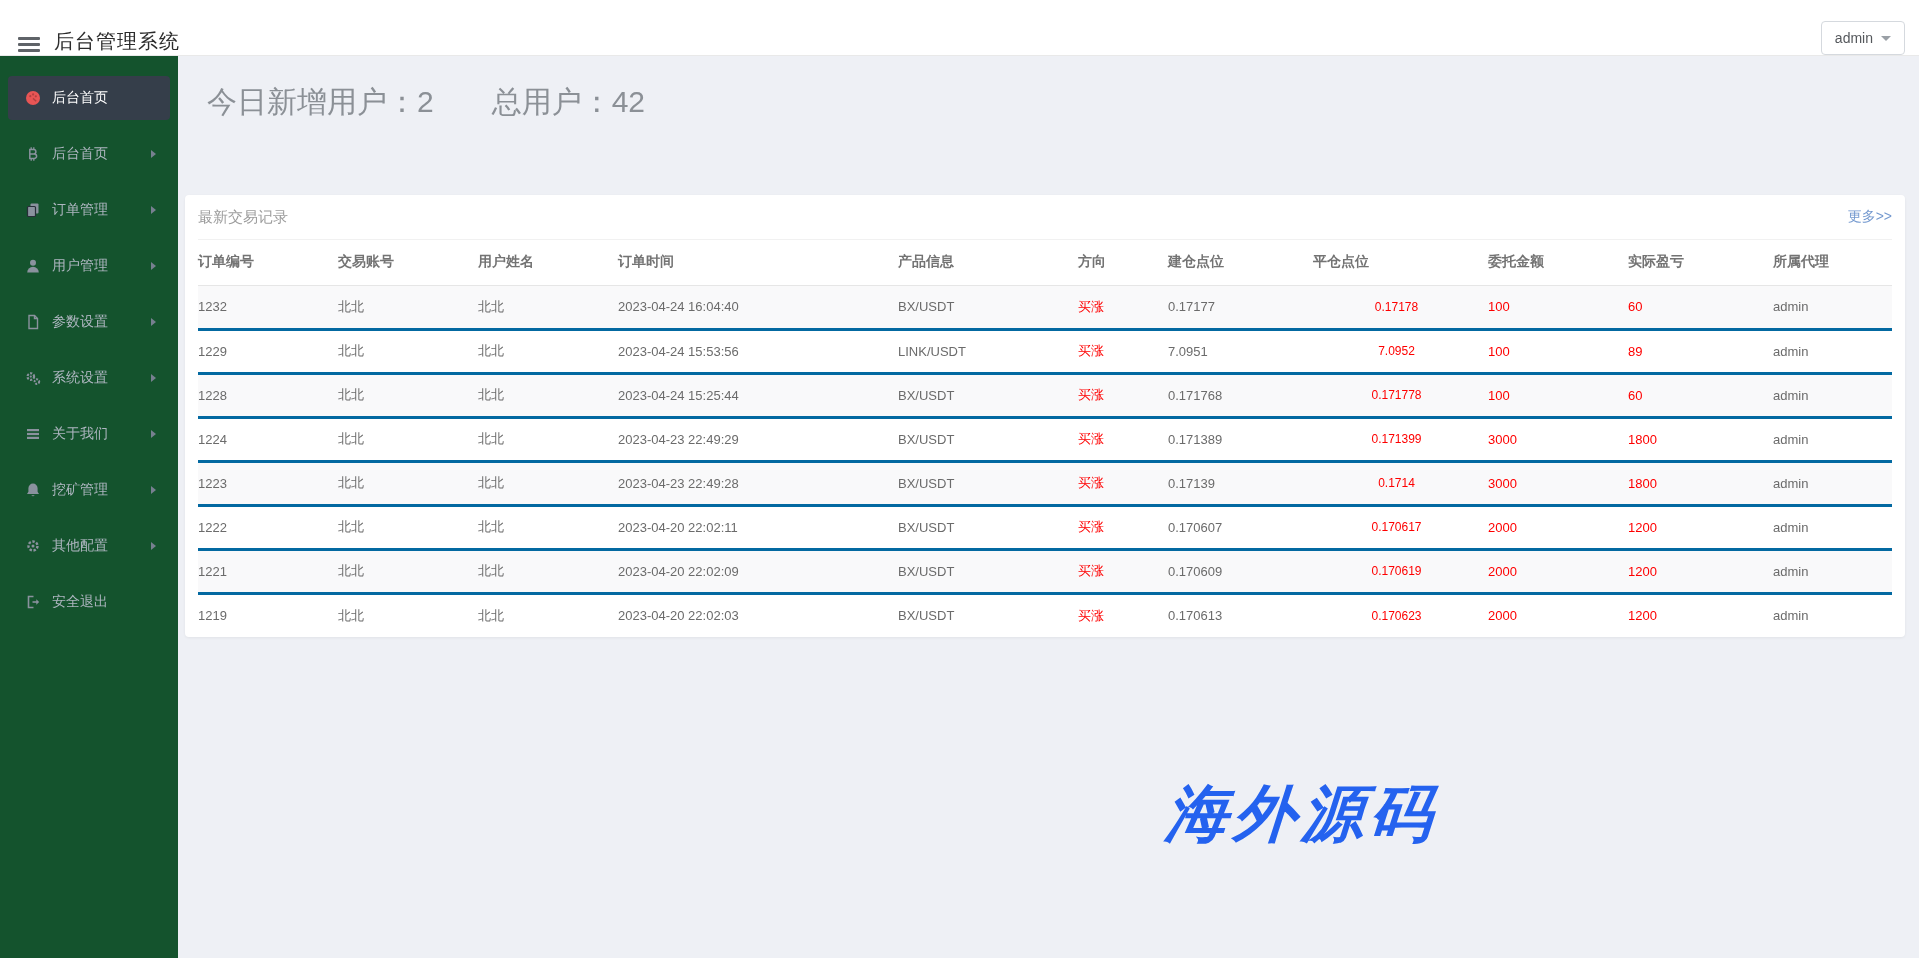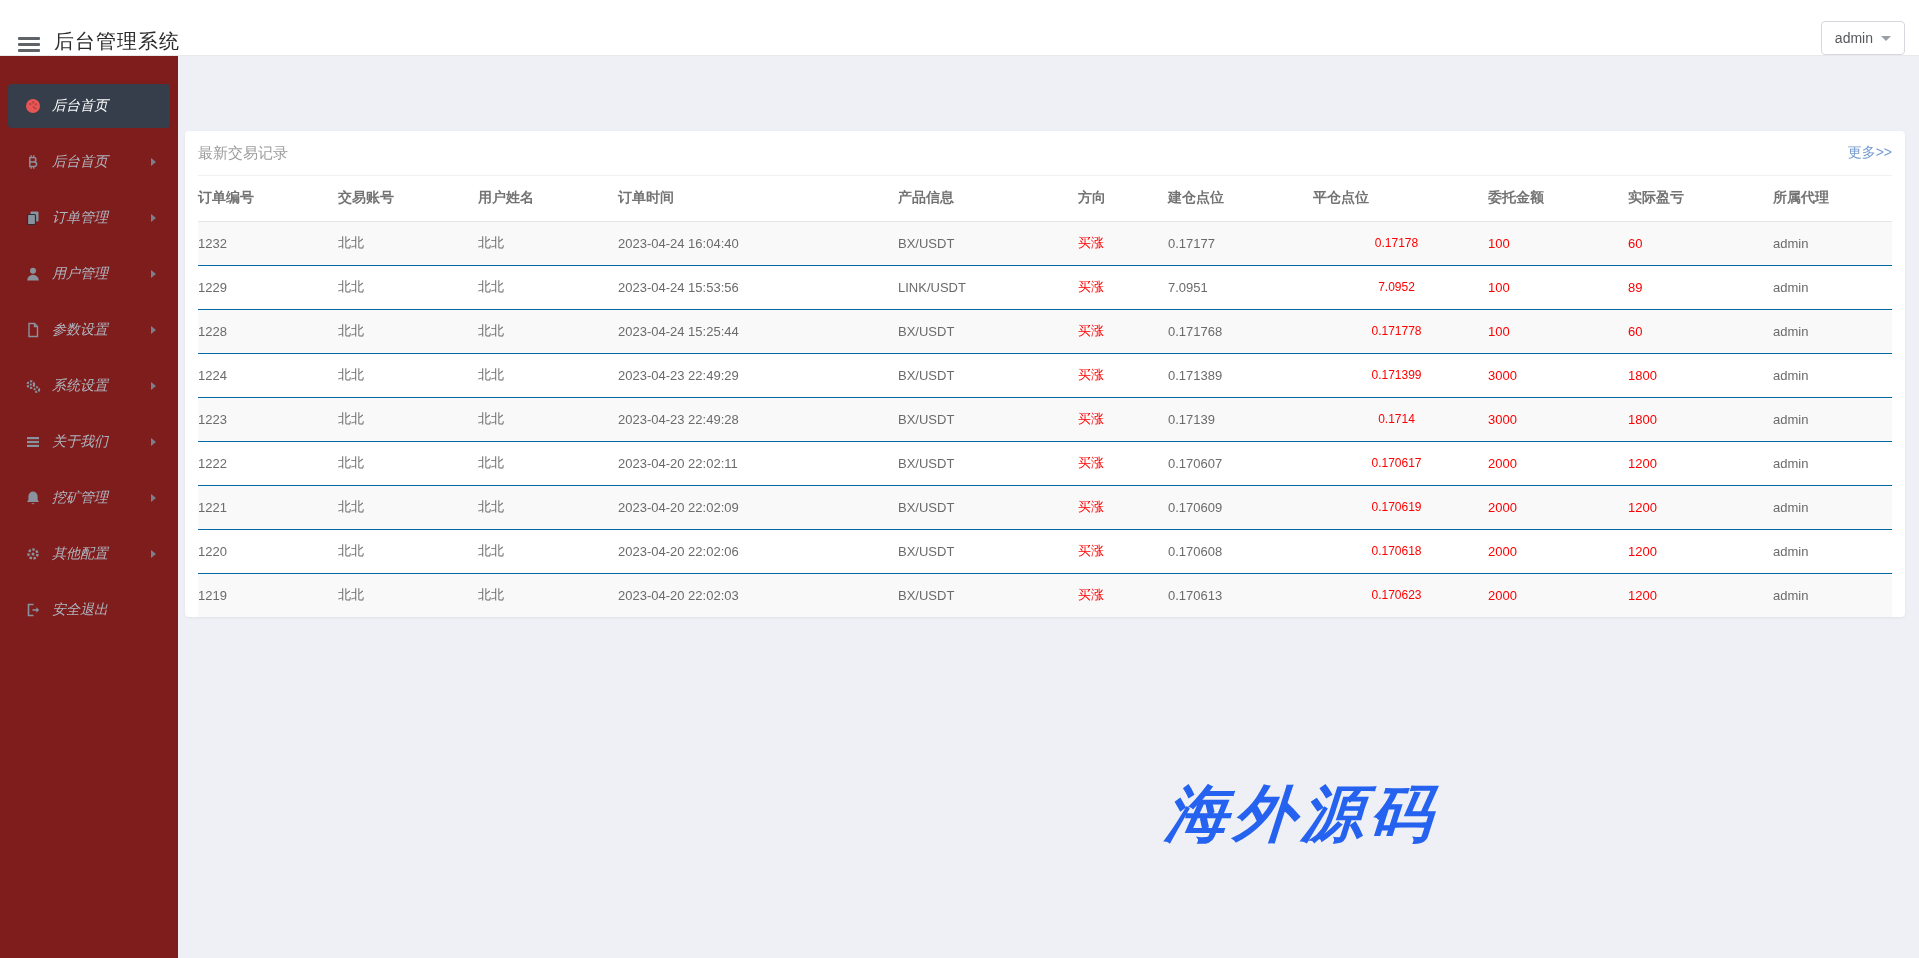--- a/index.html
+++ b/index.html
@@ -20,21 +20,21 @@
   .app-title { font-size: 20px; color: #2c2c2c; letter-spacing: 1px; }
   .user-btn {
     margin-left: auto; background: #fff; border: 1px solid #d5d9de; border-radius: 4px;
     height: 34px; padding: 0 13px; font-size: 14px; color: #55585c; cursor: pointer;
     display: flex; align-items: center; gap: 8px; font-family: inherit;
   }
   .caret-down { width: 0; height: 0; border-left: 5px solid transparent; border-right: 5px solid transparent; border-top: 5px solid #9aa0a6; }
 
   
   .layout { display: flex; height: 902px; }
-  .sidebar { width: 178px; background: #7f1d1d; flex: 0 0 178px; padding-top: 28px; font-style: italic; }
+  .sidebar { width: 178px; background: #14532d; flex: 0 0 178px; padding-top: 20px; }
   .menu { list-style: none; }
   .menu-item {
     height: 44px; margin: 0 8px 12px 8px; border-radius: 4px; display: flex; align-items: center;
     padding: 0 14px 0 16px; color: #aeb6c0; font-size: 14px; cursor: pointer;
   }
   .menu-item.active { background: #353e4a; color: #fff; }
   .menu-icon { width: 17px; height: 17px; margin-right: 11px; display: inline-flex; align-items: center; justify-content: center; }
   .menu-icon svg { width: 16px; height: 16px; }
   .chev { width: 0; height: 0; border-left: 5px solid #778090; border-top: 4px solid transparent; border-bottom: 4px solid transparent; margin-left: auto; }
 
@@ -50,21 +50,21 @@
   .card-head { height: 45px; display: flex; align-items: center; border-bottom: 1px solid #f1f1f1; }
   .card-title { font-size: 15px; color: #9c9c9c; }
   .more-link { margin-left: auto; font-size: 14px; color: #7499cf; text-decoration: none; cursor: pointer; }
 
   table { width: 100%; border-collapse: collapse; table-layout: fixed; }
   thead th {
     text-align: left; font-size: 14px; color: #737373; font-weight: bold;
     height: 45px; padding: 0 8px 0 0; border-bottom: 1px solid #e6e6e6;
   }
   tbody td { height: 44px; padding: 0 8px 0 0; font-size: 13px; color: #6b6b6b; }
-  tbody tr { border-top: 1px solid #0369a1; }
+  tbody tr { border-top: 3px solid #0369a1; }
   tbody tr:first-child { border-top: none; }
   tbody tr:nth-child(odd) { background: #f9f9fa; }
   td.red { color: #fe0000; }
   td.close-pos { font-size: 12px; text-align: center; }
 
   
   .watermark {
     position: absolute; left: 988px; top: 716px;
     font-family: "DejaVu Serif", serif; font-style: italic; font-weight: bold;
     font-size: 62px; color: #2462ef; letter-spacing: 6px; transform: skewX(-4deg);
@@ -191,20 +191,23 @@
               <path d="M7.5 8h5" stroke="#8a929e" stroke-width="1.6" fill="none"></path>
               <path d="M11.3 5.2 14.2 8l-2.9 2.8z" fill="#8a929e"></path>
             </svg>
           </span>
           <span>安全退出</span>
         </li>
       </ul>
   </aside>
 
   <main class="main">
+    <div class="stats">
+      <span>今日新增用户：</span><span>2</span><span class="gap"></span><span>总用户：</span><span>42</span>
+    </div>
 
     <div class="card">
       <div class="card-head">
         <span class="card-title">最新交易记录</span>
         <a class="more-link">更多&gt;&gt;</a>
       </div>
       <table>
         <colgroup>
           <col style="width:140px">
             <col style="width:140px">
@@ -319,33 +322,20 @@
               <td>2023-04-20 22:02:09</td>
               <td>BX/USDT</td>
               <td class="red">买涨</td>
               <td>0.170609</td>
               <td class="red close-pos">0.170619</td>
               <td class="red">2000</td>
               <td class="red">1200</td>
               <td>admin</td>
             </tr>
             <tr>
-              <td>1220</td>
-              <td>北北</td>
-              <td>北北</td>
-              <td>2023-04-20 22:02:06</td>
-              <td>BX/USDT</td>
-              <td class="red">买涨</td>
-              <td>0.170608</td>
-              <td class="red close-pos">0.170618</td>
-              <td class="red">2000</td>
-              <td class="red">1200</td>
-              <td>admin</td>
-            </tr>
-            <tr>
               <td>1219</td>
               <td>北北</td>
               <td>北北</td>
               <td>2023-04-20 22:02:03</td>
               <td>BX/USDT</td>
               <td class="red">买涨</td>
               <td>0.170613</td>
               <td class="red close-pos">0.170623</td>
               <td class="red">2000</td>
               <td class="red">1200</td>

